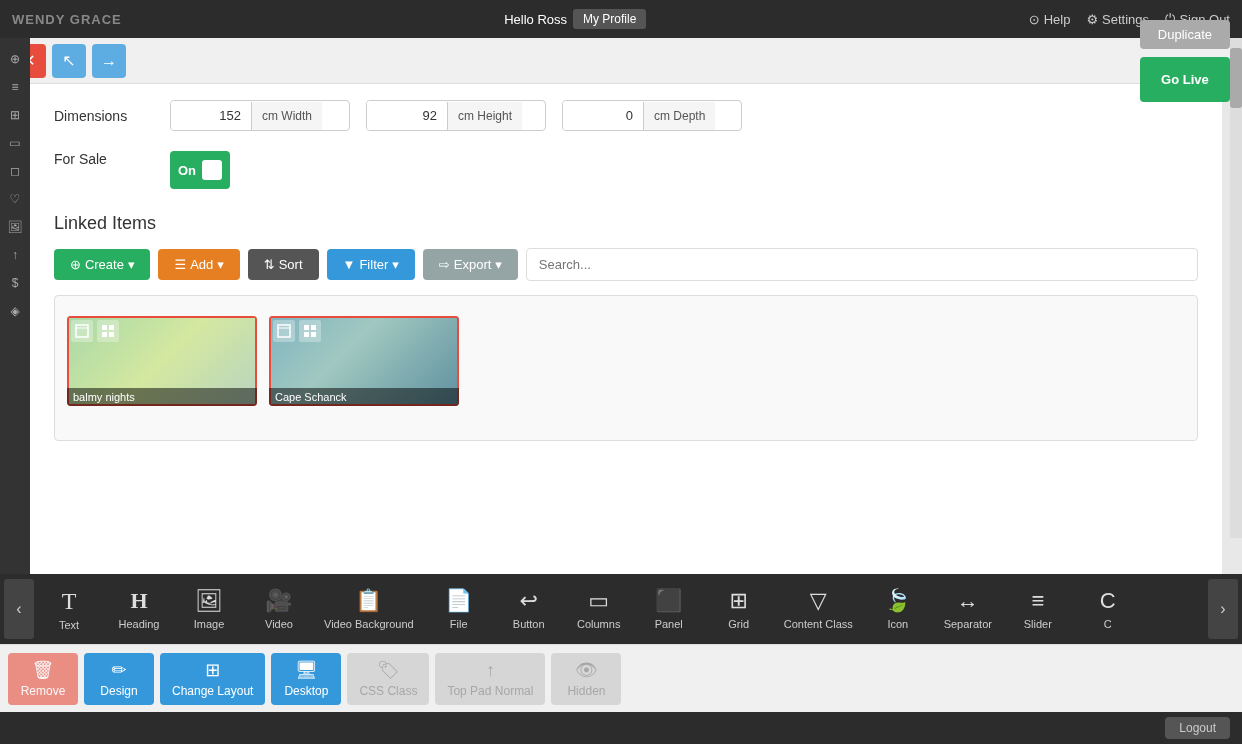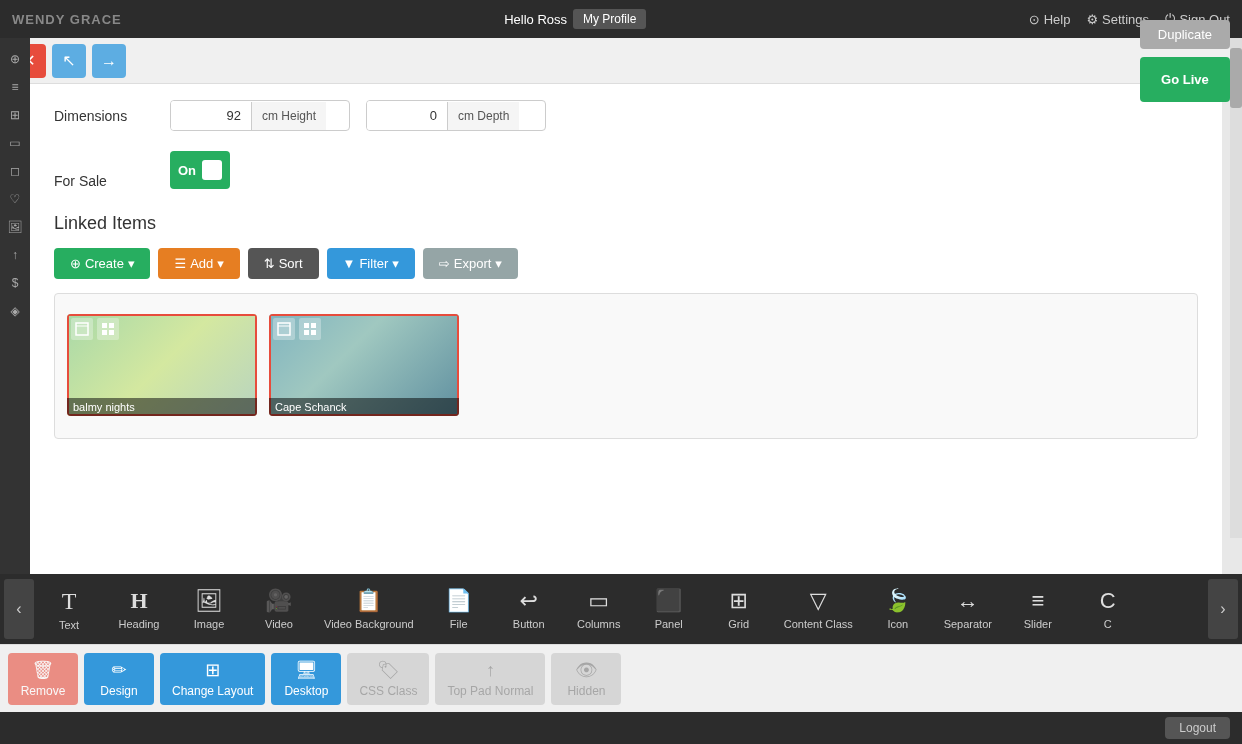--- a/index.html
+++ b/index.html
@@ -154,21 +154,21 @@
       border-left: 1px solid #ccc;
       padding: 7px 10px;
       font-size: 12px;
       color: #555;
       white-space: nowrap;
     }
 
     
     .for-sale-row {
       display: flex;
-      align-items: flex-end;
+      align-items: flex-start;
       gap: 16px;
       margin-bottom: 24px;
     }
     .for-sale-label {
       font-size: 14px;
       color: #333;
       width: 100px;
     }
     .toggle-switch {
       display: flex;
@@ -268,21 +268,21 @@
 
     
     .items-grid {
       display: flex;
       gap: 12px;
       padding: 8px 0;
       min-height: 120px;
     }
     .item-card {
       width: 190px;
-      height: 102px;
+      height: 90px;
       border-radius: 4px;
       overflow: hidden;
       position: relative;
       background: #c8e6c9;
       cursor: pointer;
     }
     .item-card-inner {
       width: 100%;
       height: 100%;
       position: relative;
@@ -627,20 +627,24 @@
     <div class="sidebar-icon">🖼</div>
     <div class="sidebar-icon">↑</div>
     <div class="sidebar-icon">$</div>
     <div class="sidebar-icon">◈</div>
   </div>
 
   <div class="main-area">
 
     <div class="dimensions-row">
       <span class="dim-label">Dimensions</span>
+      <div class="dim-input-group">
+        <input class="dim-input" type="text" value="152" style="">
+        <span class="dim-unit">cm Width</span>
+      </div>
       <div class="dim-input-group">
         <input class="dim-input" type="text" value="92" style="">
         <span class="dim-unit">cm Height</span>
       </div>
       <div class="dim-input-group">
         <input class="dim-input" type="text" value="0" style="">
         <span class="dim-unit">cm Depth</span>
       </div>
     </div>
 
@@ -673,20 +677,21 @@
         <button class="btn-filter">
           <span>▼</span>
           <span>Filter</span>
           <span>▾</span>
         </button>
         <button class="btn-export">
           <span>⇨</span>
           <span>Export</span>
           <span>▾</span>
         </button>
+        <input class="search-input" type="text" placeholder="Search..." style="">
       </div>
 
       <div class="linked-items-container">
         <div class="items-grid">
 
           <div class="item-card">
             <div class="item-card-inner">
               <div class="item-card-bg"></div>
               <div class="item-card-icon">
                 <svg width="14" height="14" viewBox="0 0 14 14" fill="white">

